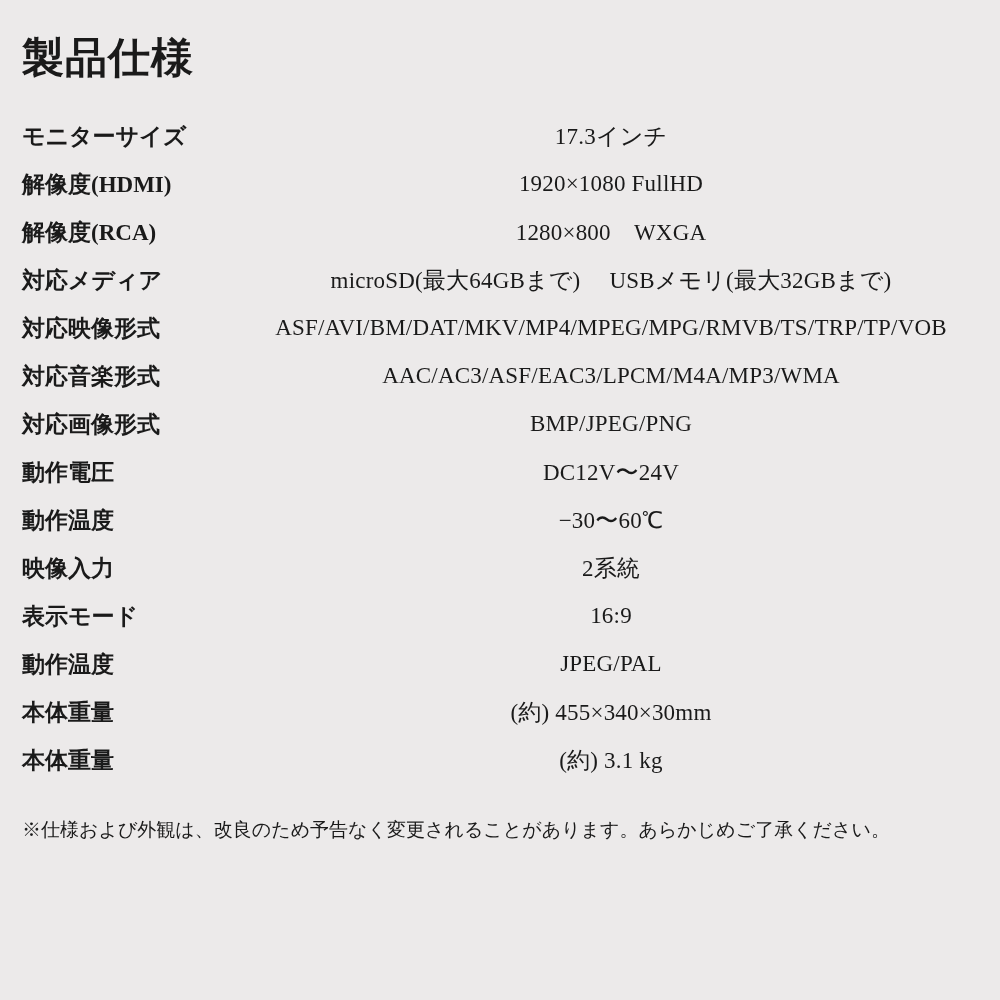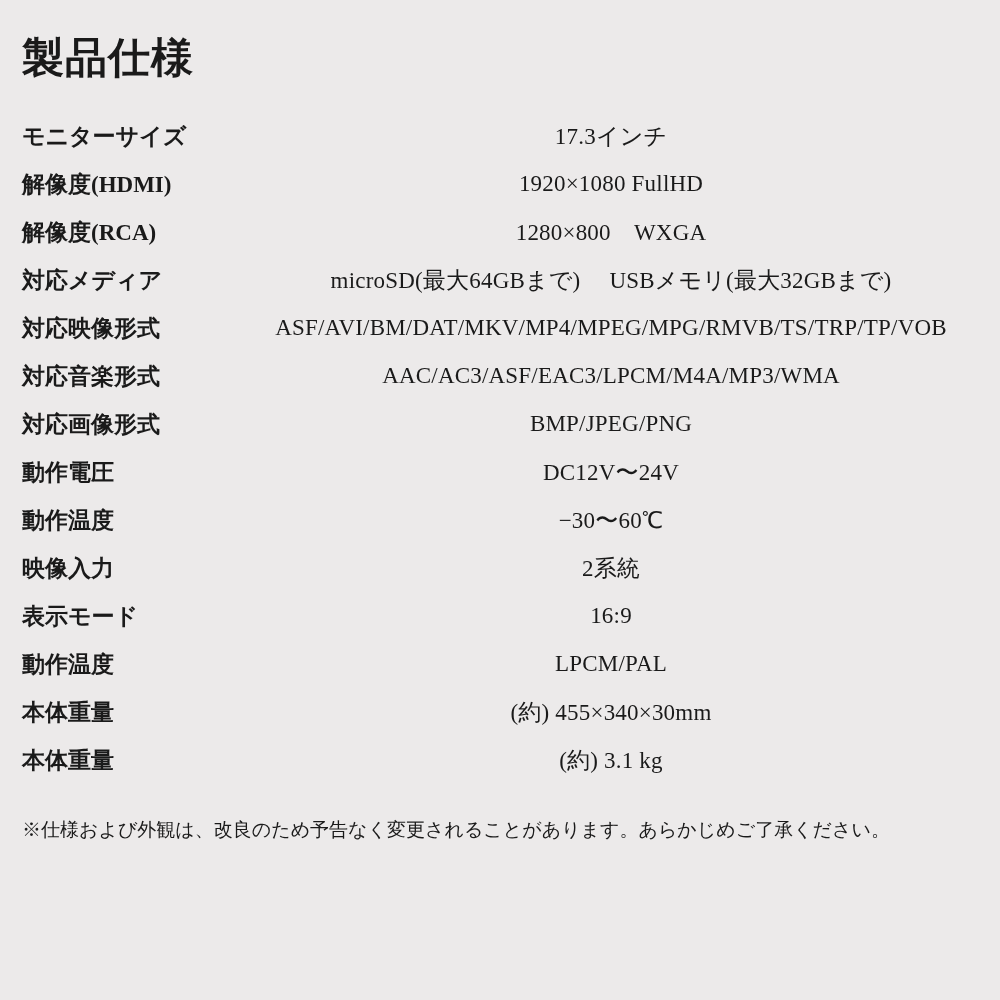--- a/index.html
+++ b/index.html
@@ -110,21 +110,21 @@
       <tr>
         <td class="spec-label">映像入力</td>
         <td class="spec-value">2系統</td>
       </tr>
       <tr>
         <td class="spec-label">表示モード</td>
         <td class="spec-value">16:9</td>
       </tr>
       <tr>
         <td class="spec-label">動作温度</td>
-        <td class="spec-value">LPCM/PAL</td>
+        <td class="spec-value">JPEG/PAL</td>
       </tr>
       <tr>
         <td class="spec-label">本体重量</td>
         <td class="spec-value">(約) 455×340×30mm</td>
       </tr>
       <tr>
         <td class="spec-label">本体重量</td>
         <td class="spec-value">(約) 3.1 kg</td>
       </tr>
     </tbody>

